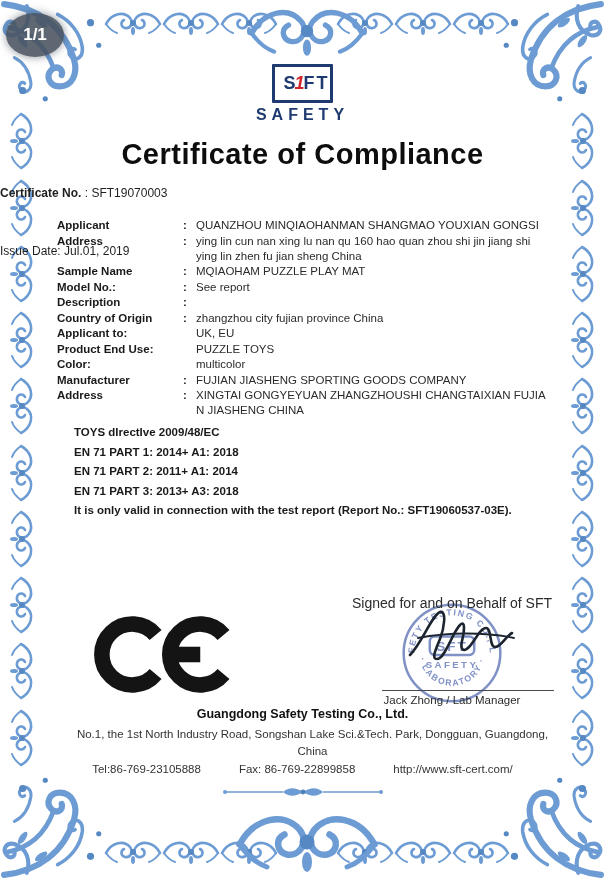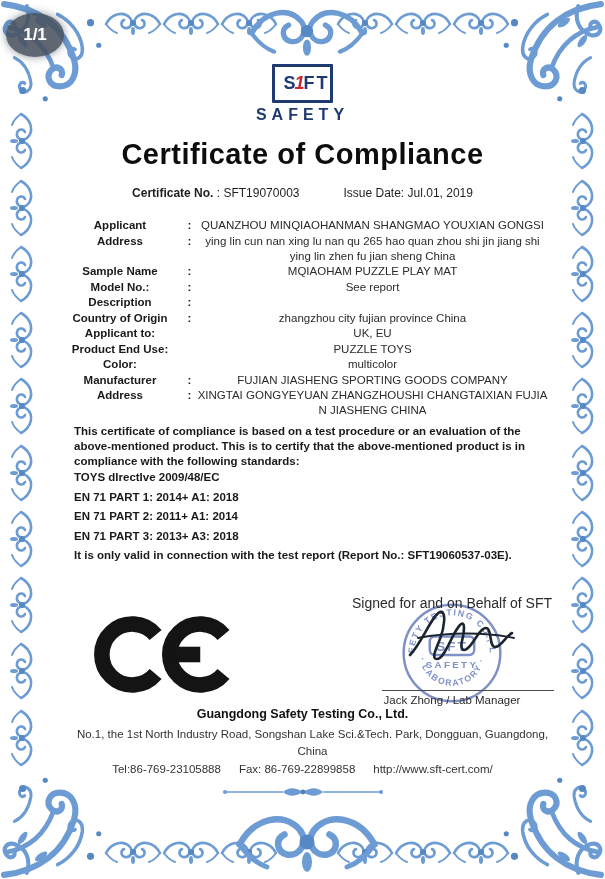--- a/index.html
+++ b/index.html
@@ -52,28 +52,28 @@
   .logo-box .accent{color:#d2232a;margin:0 -3px;font-style:italic;}
   .logo-sub{margin-top:3px;color:#1e3a70;font-size:16px;font-weight:bold;letter-spacing:5px;}
 
   .title{
     position:absolute;top:138px;left:0;width:100%;margin:0;
     text-align:center;font-size:29px;font-weight:bold;color:#0d0d0d;letter-spacing:0.5px;
   }
 
   .cert-line{
     position:absolute;top:186px;left:0;width:100%;
-    display:flex;justify-content:center;gap:44px;
-    font-size:12px;color:#1f1f1f;
+    display:flex;justify-content:flex-end;gap:44px;
+    font-size:12px;color:#1f1f1f;flex-direction:column;
   }
   .cert-line b{font-weight:bold;}
 
   
   .fields{position:absolute;top:218px;left:57px;width:492px;font-size:11.5px;line-height:15px;}
-  .frow{display:flex;margin-bottom:0.5px;text-align:center;}
+  .frow{display:flex;margin-bottom:0.5px;}
   .flabel{width:126px;font-weight:bold;flex:none;}
   .fsep{width:13px;flex:none;font-weight:bold;}
   .fvalue{flex:1;color:#2b2b2b;}
 
   
   .statement{position:absolute;top:424px;left:74px;width:474px;font-size:11.5px;line-height:15px;font-weight:bold;color:#1a1a1a;}
   .std-first{margin-top:1px;}
   .std{margin-top:4.5px;}
   .validity{margin-top:4px;}
 
@@ -85,21 +85,21 @@
   .signed-for{position:relative;z-index:3;font-size:14px;color:#2b2b2b;text-align:center;}
   .stamp{position:absolute;top:0px;left:46px;z-index:1;}
   .sig{position:absolute;top:8px;left:52px;z-index:4;}
   .sign-line{position:absolute;top:95px;left:34px;width:172px;border-top:1.5px solid #4a4a4a;z-index:2;}
   .signer{position:absolute;top:99px;left:0;width:100%;text-align:center;font-size:11.5px;color:#2b2b2b;z-index:3;}
 
   
   .footer{position:absolute;top:707px;left:0;width:100%;text-align:center;}
   .company{font-size:12.5px;font-weight:bold;color:#111;}
   .addr{margin-top:5px;font-size:11.5px;color:#333;line-height:17px;padding-left:20px;}
-  .contact{margin-top:3px;display:flex;justify-content:center;gap:18px;font-size:11.5px;color:#333;}
+  .contact{margin-top:3px;display:flex;justify-content:center;gap:38px;font-size:11.5px;color:#333;}
   .divider{position:absolute;top:784px;left:0;width:100%;text-align:center;}
 </style>
 </head>
 <body>
 
 <div class="cert">
 
   <div class="corner tl"><svg width="108" height="108" viewBox="0 0 105 105">
   <g stroke="#6c9cd3" stroke-linecap="round" fill="none">
     <path stroke-width="6" d="M4 4 C38 8 62 26 72 58 C76 72 70 84 58 84 C48 84 44 74 50 68 C55 63 62 67 60 73"></path>
@@ -539,21 +539,21 @@
 
   <div class="fields">
     <div class="frow">
         <span class="flabel">Applicant</span>
         <span class="fsep">:</span>
         <span class="fvalue">QUANZHOU MINQIAOHANMAN SHANGMAO YOUXIAN GONGSI</span>
       </div>
     <div class="frow">
         <span class="flabel">Address</span>
         <span class="fsep">:</span>
-        <span class="fvalue">ying lin cun nan xing lu nan qu 265 hao quan zhou shi jin jiang shi ying lin zhen fu jian sheng China</span>
+        <span class="fvalue">ying lin cun nan xing lu nan qu 160 hao quan zhou shi jin jiang shi ying lin zhen fu jian sheng China</span>
       </div>
     <div class="frow">
         <span class="flabel">Sample Name</span>
         <span class="fsep">:</span>
         <span class="fvalue">MQIAOHAM PUZZLE PLAY MAT</span>
       </div>
     <div class="frow">
         <span class="flabel">Model No.:</span>
         <span class="fsep">:</span>
         <span class="fvalue">See report</span>
@@ -588,21 +588,20 @@
         <span class="fvalue">FUJIAN JIASHENG SPORTING GOODS COMPANY</span>
       </div>
     <div class="frow">
         <span class="flabel">Address</span>
         <span class="fsep">:</span>
         <span class="fvalue">XINGTAI GONGYEYUAN ZHANGZHOUSHI CHANGTAIXIAN FUJIA N JIASHENG CHINA</span>
       </div>
   </div>
 
   <div class="statement">
-    <div>This certificate of compliance is based on a test procedure or an evaluation of the above-mentioned product. This is to certify that the above-mentioned product is in compliance with the following standards:</div>
     <div class="std-first">TOYS dIrectIve 2009/48/EC</div>
     <div class="std">EN 71 PART 1: 2014+ A1: 2018</div>
     <div class="std">EN 71 PART 2: 2011+ A1: 2014</div>
     <div class="std">EN 71 PART 3: 2013+ A3: 2018</div>
     <div class="validity">It is only valid in connection with the test report (Report No.: SFT19060537-03E).</div>
   </div>
 
   <div class="ce">
     <svg width="150" height="97" viewBox="0 0 212 120">
       <path d="M89.9 32.4 A43 43 0 1 0 89.9 87.6" fill="none" stroke="#141414" stroke-width="22"></path>

